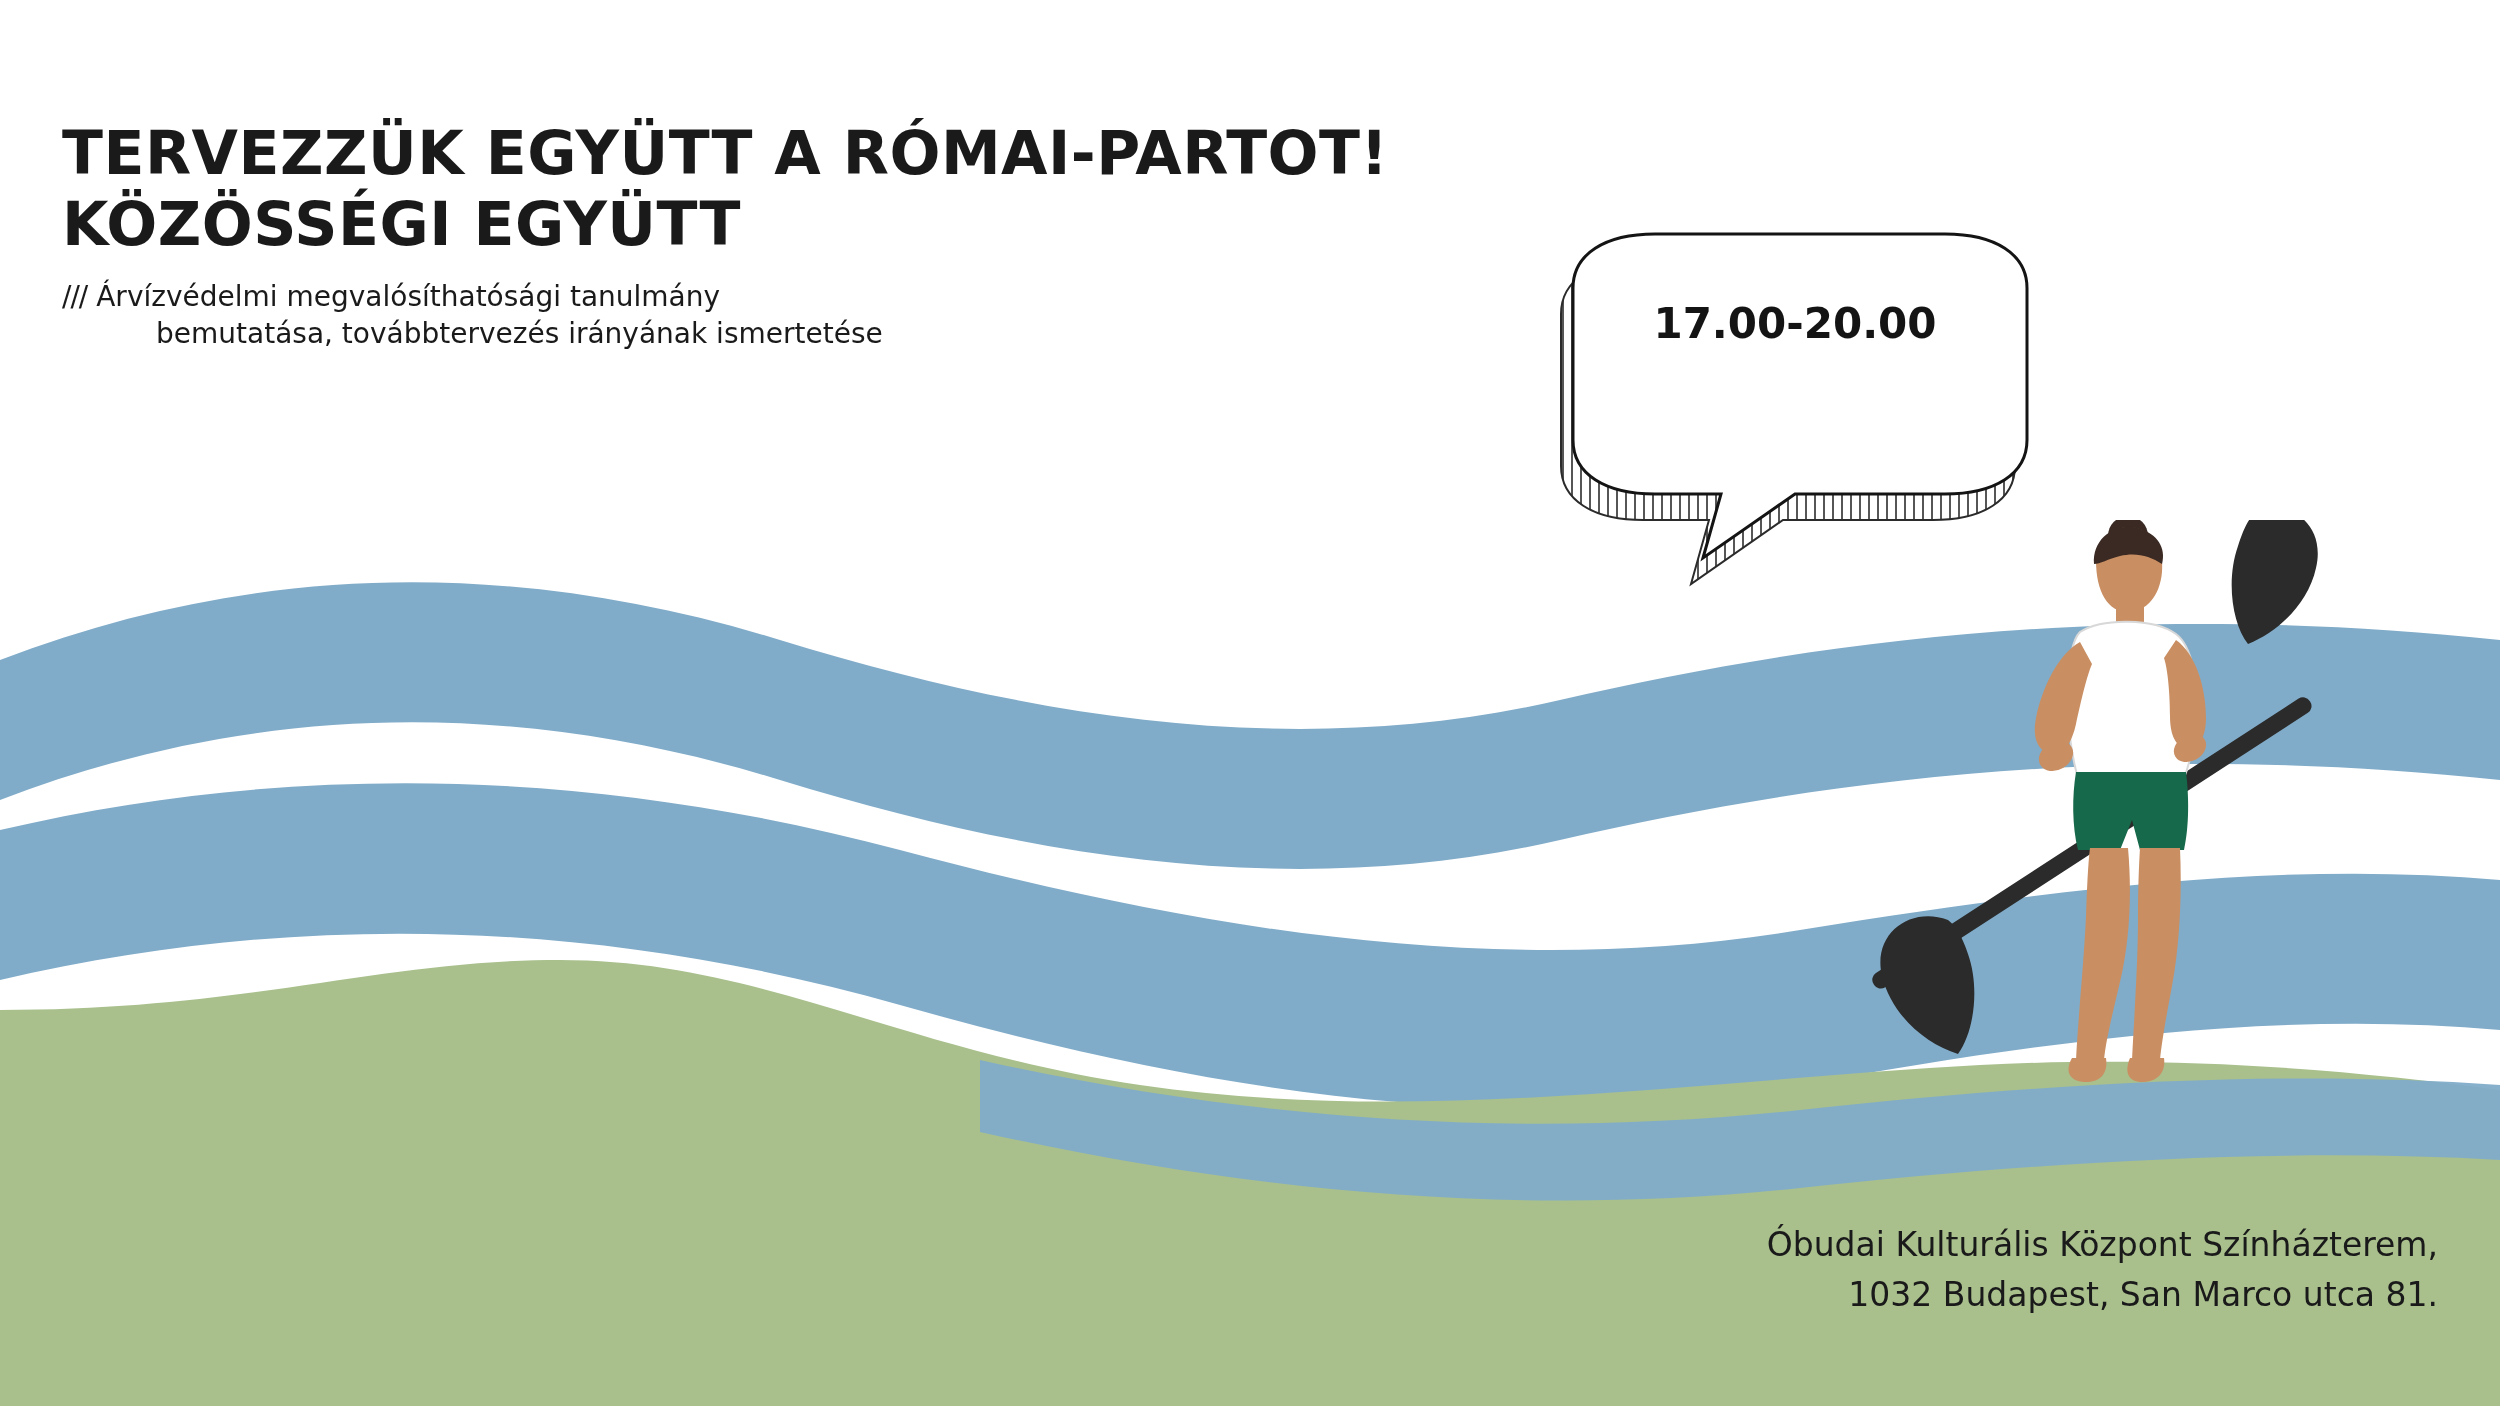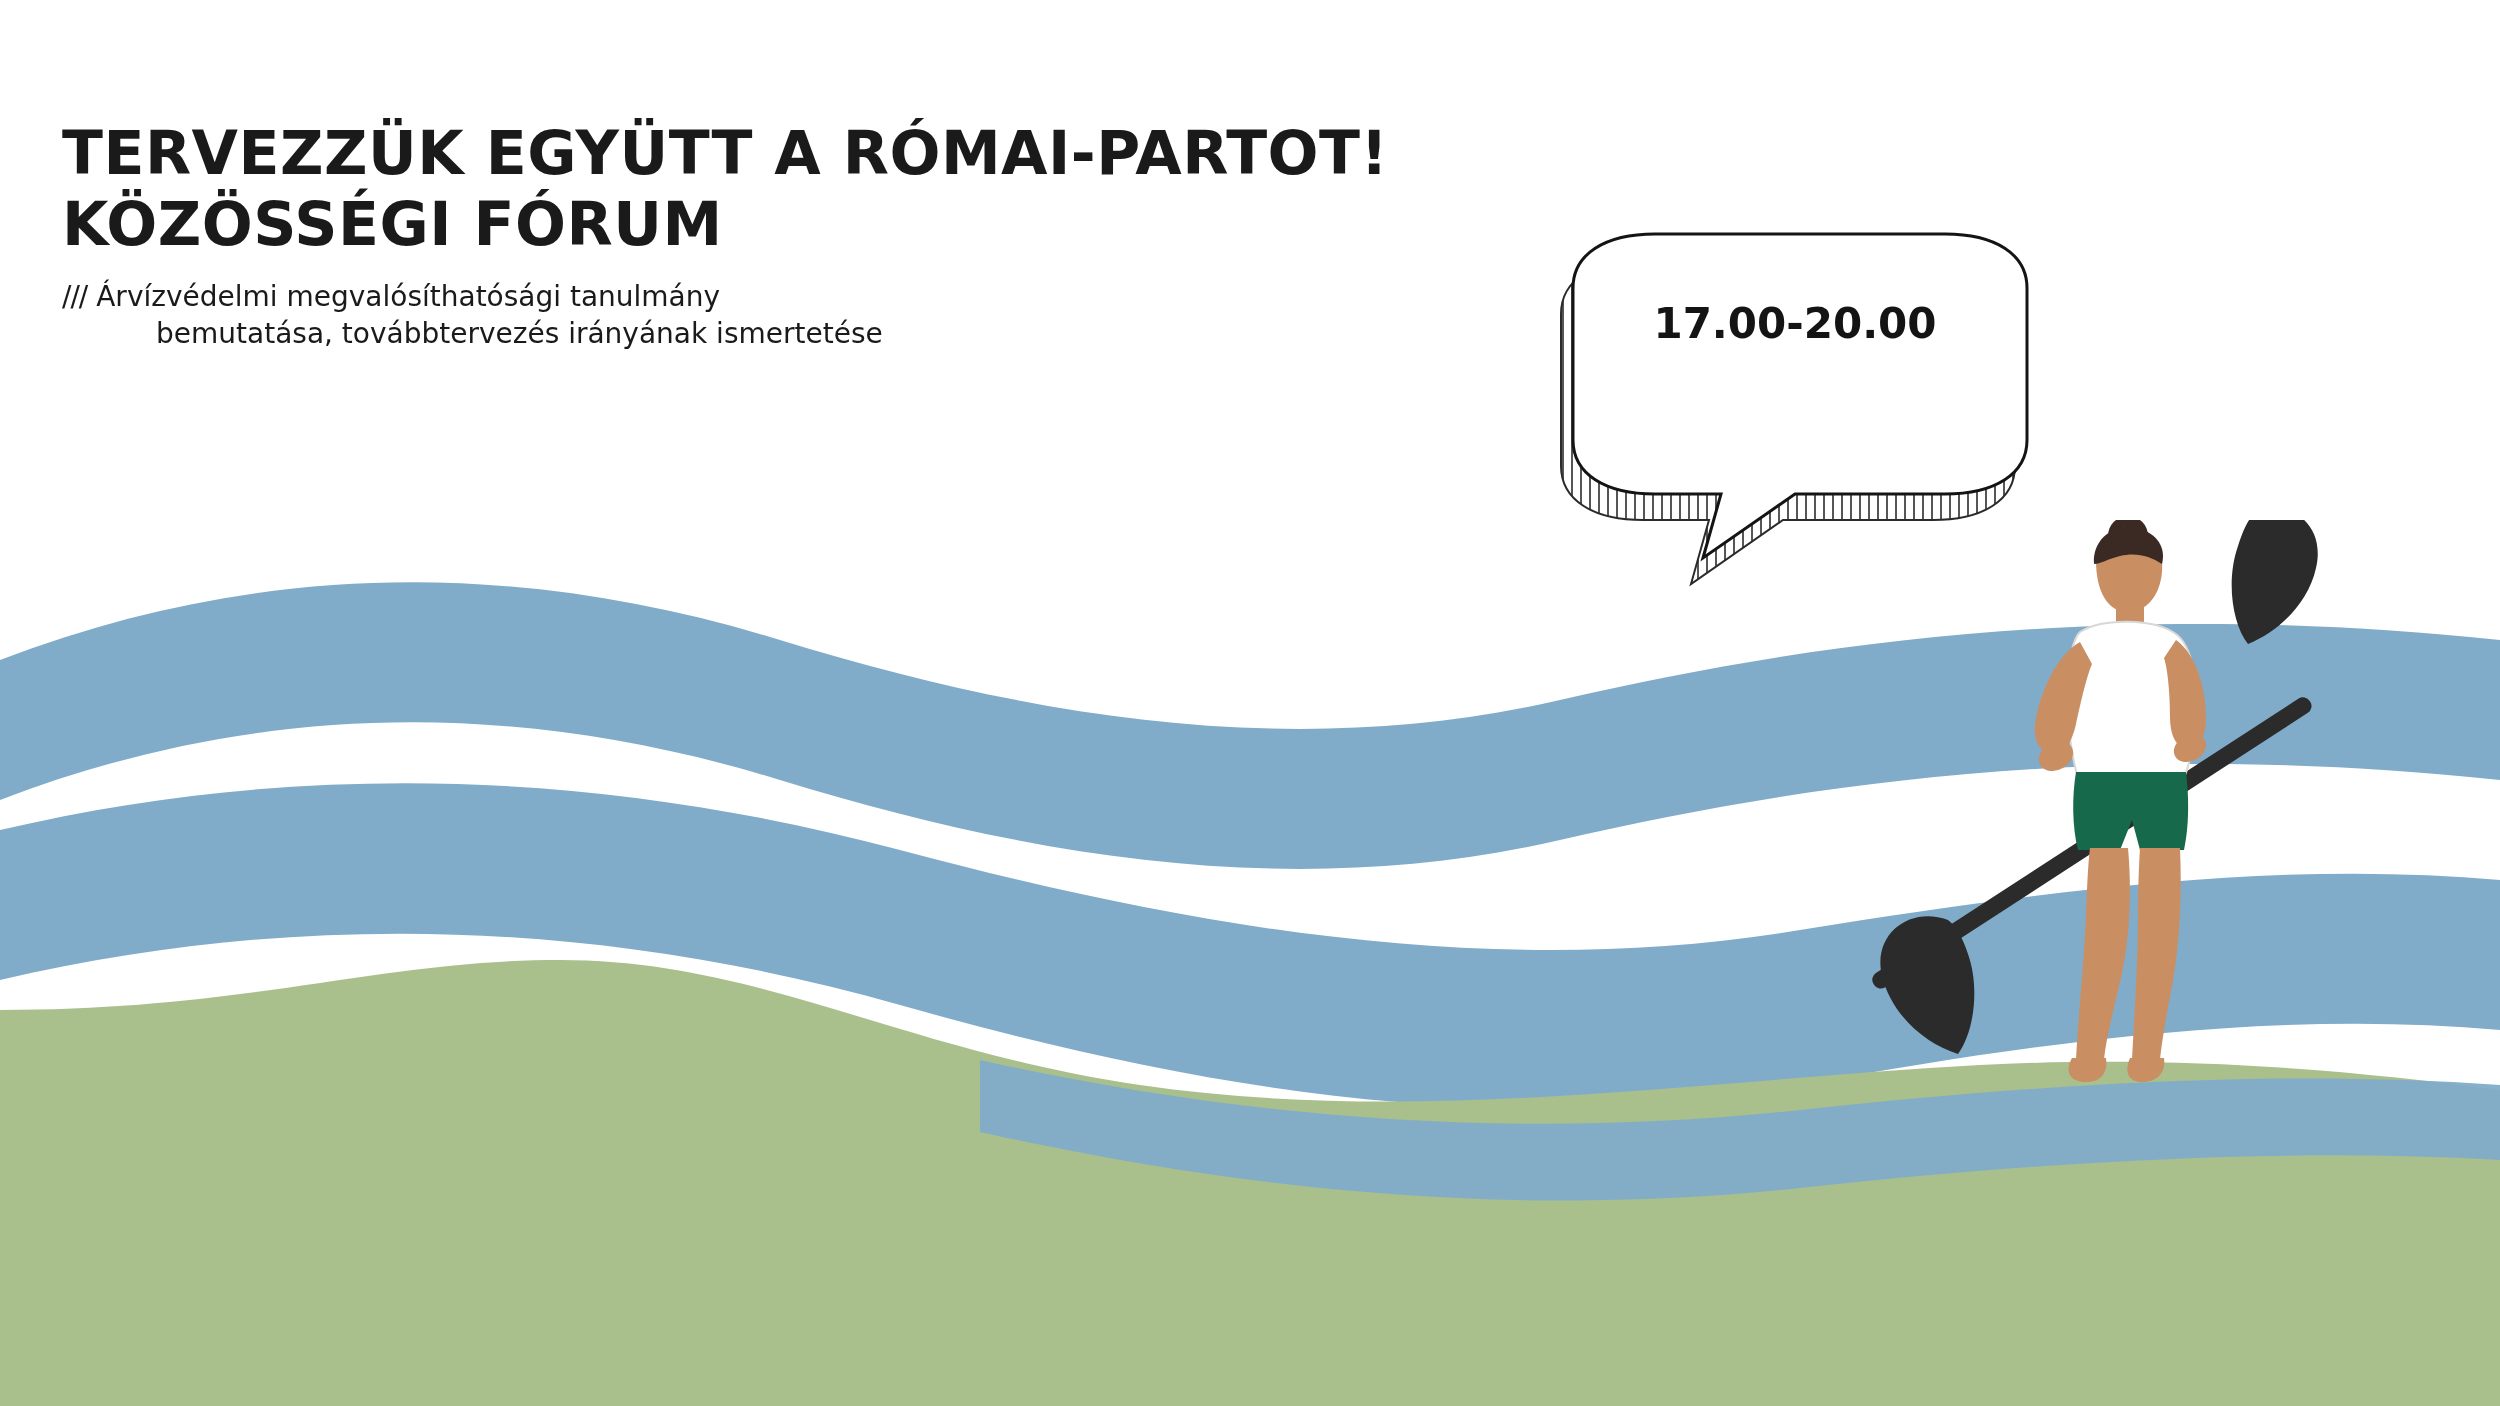--- a/index.html
+++ b/index.html
@@ -116,21 +116,21 @@
 
     <path d="M0,830 C 300,760 600,770 900,850 C 1200,930 1500,980 1800,930 C 2050,890 2280,860 2500,880 L2500,1030 C 2280,1010 2050,1040 1800,1085 C 1500,1140 1200,1090 900,1005 C 600,920 300,910 0,980 Z" fill="#81acc9"></path>
 
     <path d="M0,1010 C 250,1010 380,960 560,960 C 760,960 900,1050 1140,1085 C 1420,1126 1700,1080 1980,1065 C 2180,1055 2350,1070 2500,1090 L2500,1406 L0,1406 Z" fill="#a9c08d"></path>
 
     <path d="M980,1060 C 1250,1120 1520,1140 1800,1110 C 2060,1082 2290,1070 2500,1085 L2500,1160 C 2290,1148 2060,1160 1800,1188 C 1520,1218 1250,1192 980,1132 Z" fill="#81acc9" opacity="0.95"></path>
   </svg>
 
   <div class="headline-block">
     <div class="title-line">TERVEZZÜK EGYÜTT A RÓMAI-PARTOT!</div>
-    <div class="title-line">KÖZÖSSÉGI FÓRUM</div>
+    <div class="title-line">KÖZÖSSÉGI EGYÜTT</div>
     <div class="subtitle">
       <span class="slashes">///</span>
       <span>Árvízvédelmi megvalósíthatósági tanulmány</span>
       <span class="subtitle-line2">bemutatása, továbbtervezés irányának ismertetése</span>
     </div>
   </div>
 
   <div class="bubble-wrap">
     <svg class="bubble-svg" width="560" height="400" viewBox="0 0 560 400" aria-hidden="true">
       <defs>
@@ -178,14 +178,18 @@
 
     <path d="M236,252 L346,252 C350,284 348,312 344,330 L300,330 L292,300 L280,330 L238,330 C232,306 232,276 236,252 Z" fill="#16694a"></path>
 
     <path d="M250,328 L288,328 C292,372 290,420 280,462 C272,496 266,520 264,540 L236,540 C238,500 244,440 246,396 C247,368 248,344 250,328 Z" fill="#c98f63"></path>
     <path d="M300,328 L340,328 C342,372 340,424 332,466 C326,498 322,520 320,540 L292,540 C294,500 298,442 298,398 C298,368 299,344 300,328 Z" fill="#c98f63"></path>
 
     <path d="M232,538 L266,538 C268,552 262,562 246,562 C230,562 224,552 232,538 Z" fill="#c98f63"></path>
     <path d="M290,538 L324,538 C326,552 318,562 302,562 C288,562 284,552 290,538 Z" fill="#c98f63"></path>
   </svg>
 
+  <div class="venue">
+    <span class="venue-line">Óbudai Kulturális Központ Színházterem,</span>
+    <span class="venue-line">1032 Budapest, San Marco utca 81.</span>
+  </div>
 
 </div>
 
 </body></html>

